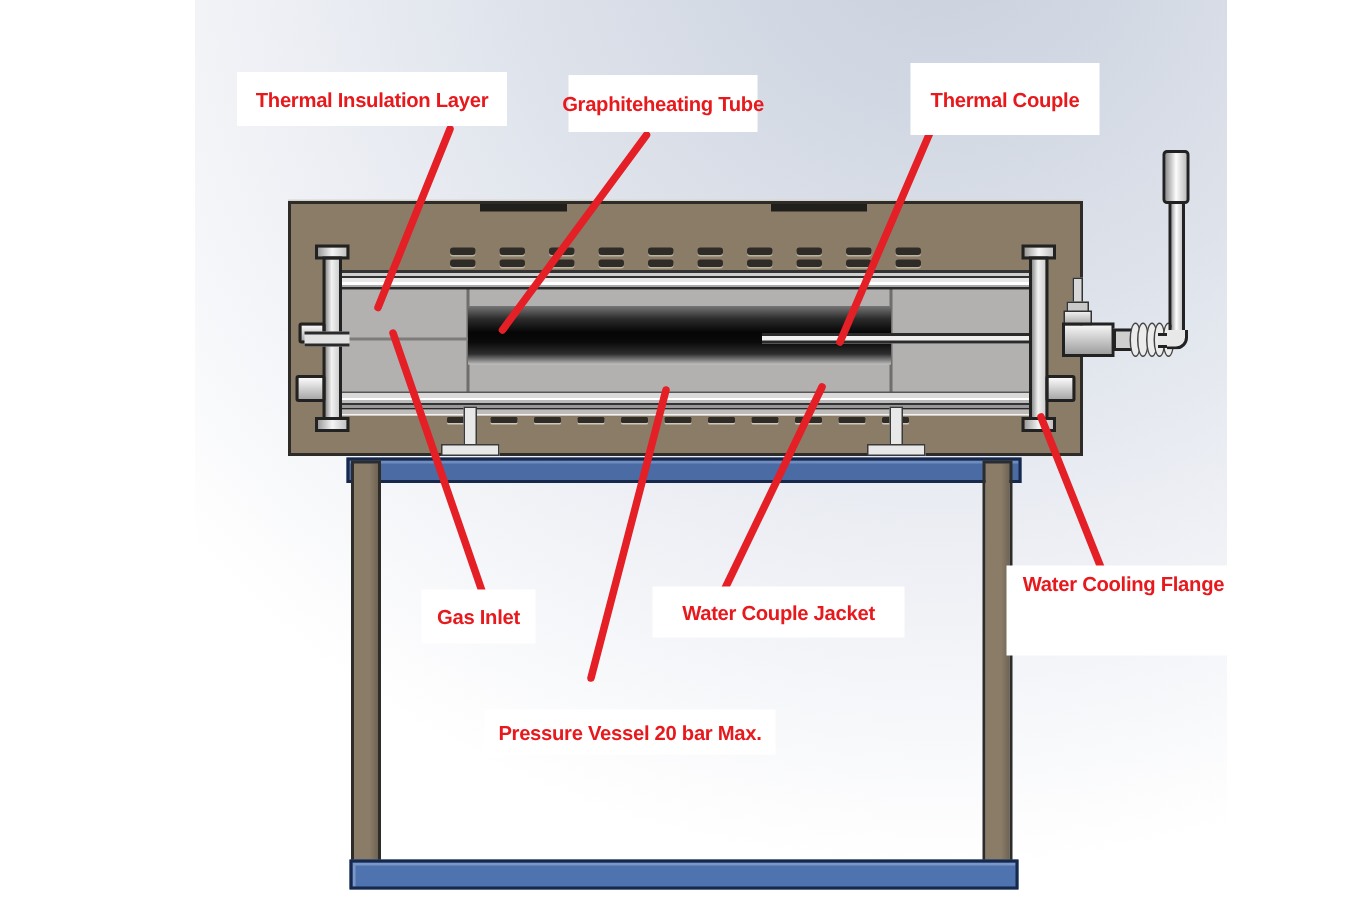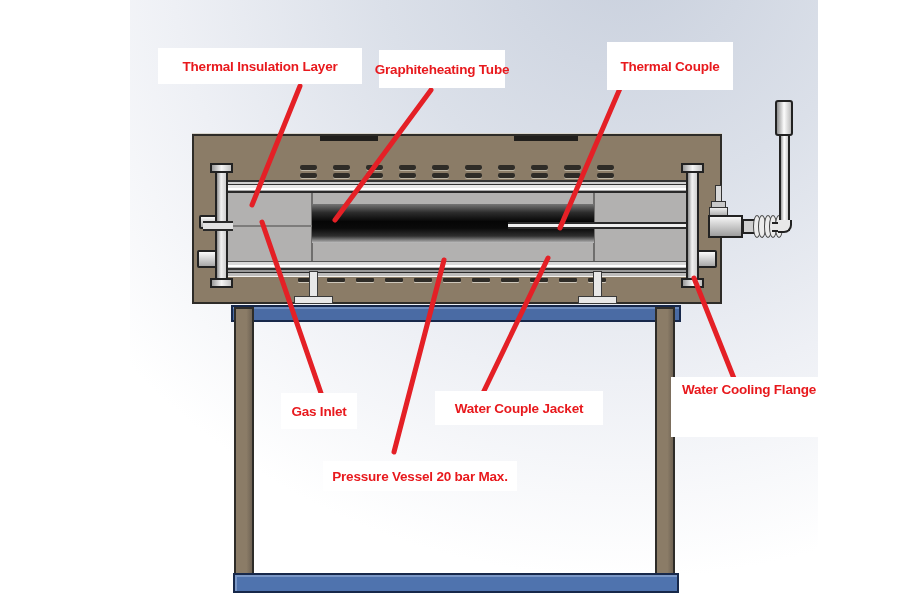--- a/index.html
+++ b/index.html
@@ -99,26 +99,26 @@
   #handle-h-rod{left:772px;top:222px;width:10px;height:10px;background:#e8e8e8;
     border-top:2px solid #222;border-bottom:2px solid #222;}
   #handle-grip{left:775px;top:100px;width:18px;height:36px;border:2px solid #222;border-radius:3px;
     background:linear-gradient(90deg,#8f8f8f,#fcfcfc 50%,#bdbdbd);}
 
   
   #leader-lines{left:0;top:0;width:899px;height:602px;z-index:11;pointer-events:none;}
   .lbl{position:absolute;background:#ffffff;color:var(--label-red);
     font-weight:bold;font-size:13.5px;letter-spacing:-0.2px;white-space:nowrap;
     display:flex;align-items:center;justify-content:center;z-index:12;box-sizing:border-box;}
-  .lbl-1{left:158px;top:48px;width:204px;height:36px;}
+  .lbl-1{left:158px;top:48px;width:180px;height:36px;}
   .lbl-2{left:379px;top:50px;width:126px;height:38px;}
   .lbl-3{left:607px;top:42px;width:126px;height:48px;}
   .lbl-4{left:281px;top:393px;width:76px;height:36px;}
   .lbl-5{left:435px;top:391px;width:168px;height:34px;}
-  .lbl-6{left:323px;top:461px;width:194px;height:30px;}
+  .lbl-6{left:323px;top:473px;width:194px;height:30px;}
   .lbl-7{left:671px;top:377px;width:156px;height:60px;align-items:flex-start;padding-top:5px;}
 </style>
 </head>
 <body>
 
 <div class="canvas">
 
   <div class="abs" id="viewport-bg"></div>
 
   <div class="abs" id="vessel-body"></div>

